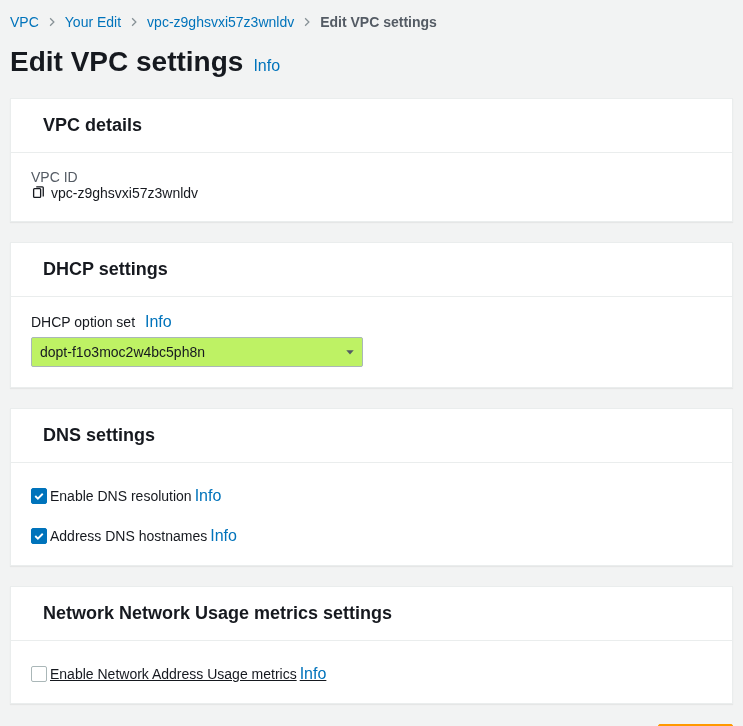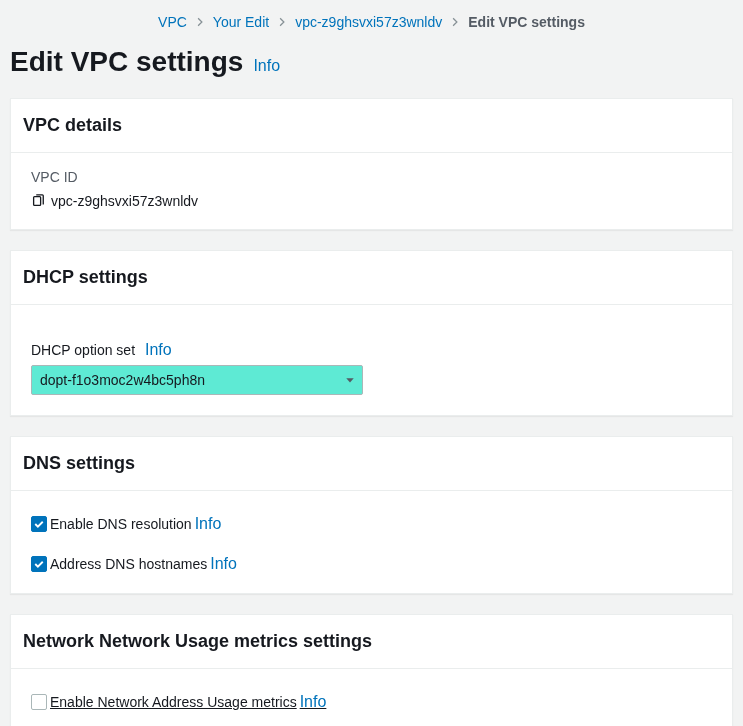--- a/index.html
+++ b/index.html
@@ -13,21 +13,20 @@
     width: 743px;
   }
   a { color: #0073bb; text-decoration: none; }
 
   .breadcrumb {
     display: flex;
     align-items: center;
     gap: 8px;
     font-size: 14px;
     padding: 4px 0 12px 0;
-    justify-content: center;
   }
   .breadcrumb .chev {
     color: #545b64;
   }
   .breadcrumb .current {
     color: #545b64;
     font-weight: 700;
   }
 
   h1.page-title {
@@ -45,39 +44,39 @@
     cursor: pointer;
   }
 
   .panel {
     background: #fff;
     border: 1px solid #eaeded;
     box-shadow: 0 1px 1px rgba(0,0,0,0.05);
     margin-bottom: 20px;
   }
   .panel-header {
-    padding: 16px 12px;
+    padding: 16px 32px;
     font-size: 18px;
     font-weight: 700;
     border-bottom: 1px solid #eaeded;
   }
   .panel-body {
     padding: 16px 20px 20px 20px;
   }
 
   .kv-row {
     display: flex;
   }
   .kv-col {
     flex: 1;
   }
   .kv-label {
     color: #545b64;
     font-size: 14px;
-    margin-bottom: 8px;
+    margin-bottom: 0;
   }
   .kv-value {
     color: #16191f;
     display: flex;
     align-items: center;
     gap: 6px;
   }
   .copy-icon {
     display: inline-flex;
     width: 14px;
@@ -85,33 +84,32 @@
     cursor: pointer;
   }
 
   .field-label {
     color: #16191f;
     font-size: 14px;
     margin-bottom: 6px;
     display: flex;
     align-items: center;
     gap: 10px;
-    margin-top: 20px;
   }
 
   .select-wrap {
     position: relative;
     width: 332px;
   }
   .select-wrap select {
     width: 100%;
     padding: 6px 28px 6px 8px;
     border: 1px solid #aab7b8;
     border-radius: 2px;
-    background: #5eead4;
+    background: #bef264;
     font-size: 14px;
     appearance: none;
     -webkit-appearance: none;
     color: #16191f;
   }
   .select-caret {
     position: absolute;
     right: 8px;
     top: 50%;
     transform: translateY(-50%);

